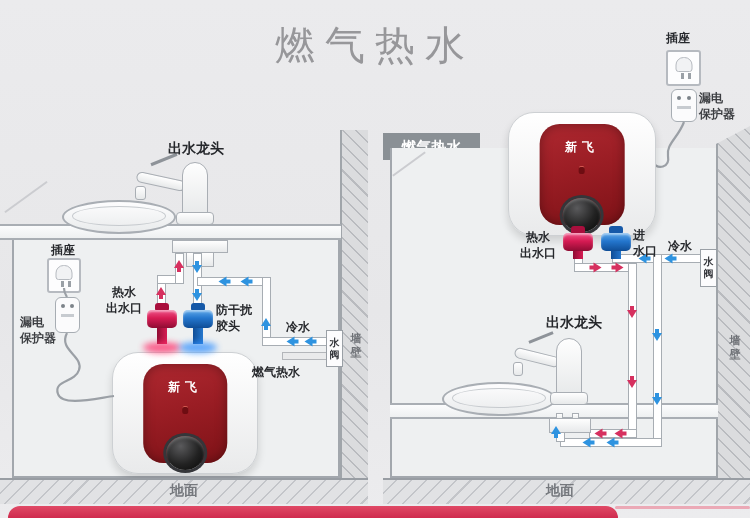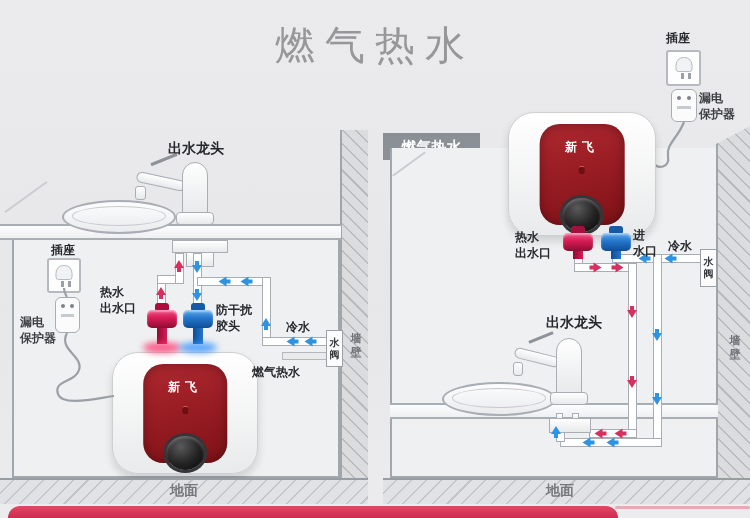--- a/index.html
+++ b/index.html
@@ -6,21 +6,21 @@
   #stage{position:relative;width:750px;height:518px;overflow:hidden;
     background:linear-gradient(180deg,#ebebed 0%,#e7e7e9 60%,#ececee 100%);
     font-family:"Liberation Sans","DejaVu Sans",sans-serif;}
   .abs{position:absolute}
   .title{position:absolute;left:0;top:18px;width:750px;text-align:center;
     font-size:40px;letter-spacing:10px;color:#97979a;font-weight:500}
   .badge{position:absolute;background:#8a9095;color:#fff;font-weight:bold;
     font-size:15px;line-height:27px;height:27px;text-align:center}
   .lbl{position:absolute;font-weight:bold;font-size:12px;line-height:16px;
     color:#26282c;white-space:pre-line}
-  .lbl.c{}
+  .lbl.c{text-align:center}
   .lbl.gray{color:#75787d;font-weight:bold}
   .wallhatch{background:repeating-linear-gradient(45deg,rgba(0,0,0,0) 0 8px,#b9bbbf 8px 9.5px),#dbdcde;
     border-left:2px solid #a0a5aa;box-sizing:border-box}
   .floor{position:absolute;height:26px;border-top:2px solid #989da3;box-sizing:border-box;
     background:repeating-linear-gradient(135deg,rgba(0,0,0,0) 0 9px,#c3c5c9 9px 10.5px),#e1e2e4}
   .room{position:absolute;border:2px solid #a2a7ad;background:#eef0f1;box-sizing:border-box}
   .counter{position:absolute;height:12px;background:linear-gradient(180deg,#fbfcfd,#eef0f1);
     border-top:2px solid #a9aeb4;border-bottom:2px solid #a9aeb4;box-sizing:content-box}
   .pipe{position:absolute;background:#fff;border:1px solid #a7adb3;box-sizing:border-box}
   .pipe.gas{background:#e9eaeb;border-color:#b3b6ba}

